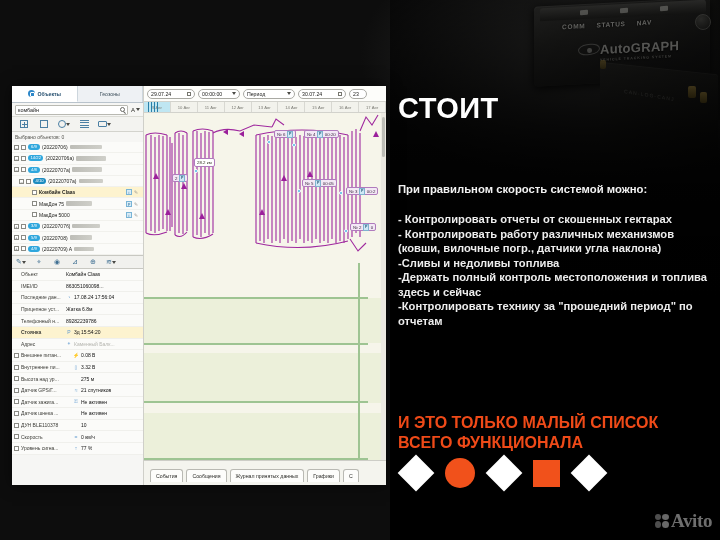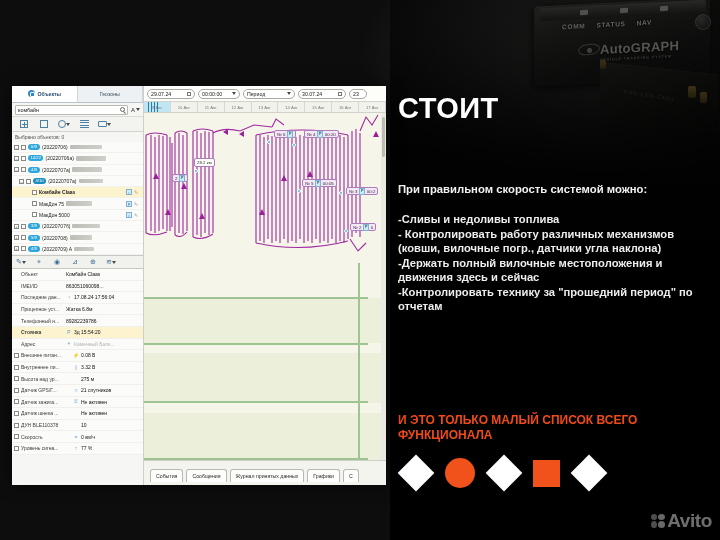--- a/index.html
+++ b/index.html
@@ -93,35 +93,35 @@
     position: absolute; left: 398px; top: 182px; width: 318px;
     color: #f2f2f2; font-size: 11.3px; font-weight: bold; line-height: 1.25;
   }
   .bullets {
     position: absolute; left: 398px; top: 212px; width: 320px;
     color: #ededed; font-size: 11.2px; font-weight: bold; line-height: 1.30;
   }
   .bullets p { margin: 0 0 0 0; }
   .footnote {
     position: absolute; left: 398px; top: 413px; width: 300px;
-    color: #ef4a18; font-size: 12px; font-weight: bold; line-height: 1.28;
+    color: #ef4a18; font-size: 16px; font-weight: bold; line-height: 1.28;
     text-transform: uppercase;
   }
   
   .shapes { position: absolute; left: 403px; top: 458px; display: flex; align-items: center; gap: 16px; }
   .dia { width: 26px; height: 26px; background: #ffffff; transform: rotate(45deg); }
   .cir { width: 30px; height: 30px; background: #f1511b; border-radius: 50%; }
   .sqr { width: 27px; height: 27px; background: #f1511b; }
 
   
   .avito { position: absolute; right: 8px; bottom: 8px; display: flex; align-items: center; gap: 2px; opacity: .55; }
   .avito-dots { display: grid; grid-template-columns: 6px 7px; grid-template-rows: 6px 7px; gap: 1.5px; }
   .avito-dots i { background: #8f8f8f; border-radius: 50%; display: block; width: 100%; height: 100%; }
   .avito-dots i.big { background: #bdbdbd; }
-  .avito-word { color: #c9c9c9; font-size: 19px; font-weight: bold; letter-spacing: -.4px; }
+  .avito-word { color: #c9c9c9; font-size: 19px; font-weight: bold; letter-spacing: -.4px; font-family: Liberation Serif, serif; }
 
   
   .app {
     position: absolute; left: 12px; top: 86px; width: 374px; height: 399px;
     background: #f4f4ee; box-shadow: 0 0 14px rgba(0,0,0,.55);
     overflow: hidden; font-size: 5px;
   }
   
   .lcol { position: absolute; left: 0; top: 0; width: 132px; height: 399px; background: #f6f6f4; border-right: 1px solid #cfcfc9; }
   .tabs-top { height: 17px; background: #eef1f4; display: flex; border-bottom: 1px solid #b9c3cc; }
@@ -239,23 +239,24 @@
   <div class="conn-pin" style="left:688px;top:86px;width:8px;height:12px"></div>
   <div class="conn-pin" style="left:700px;top:92px;width:7px;height:11px"></div>
   <div class="conn-pin" style="left:600px;top:60px;width:6px;height:9px;opacity:.75"></div>
   <div class="dark-veil"></div>
 
   <div class="headline">
     <div>СТОИТ</div>
   </div>
   <div class="lead">При правильном скорость системой можно:</div>
   <div class="bullets">
+    <p>- Контролировать отчеты от скошенных гектарах</p>
+    <p>- Контролировать работу различных механизмов (ковши, вилочные погр., датчики угла наклона)</p>
     <p>-Сливы и недоливы топлива</p>
-    <p>- Контролировать работу различных механизмов (ковши, вилочные погр., датчики угла наклона)</p>
-    <p>-Держать полный вилочные местоположения и движения здесь и сейчас</p>
+    <p>-Держать полный контроль местоположения и топлива здесь и сейчас</p>
     <p>-Контролировать технику за "прошедний период" по отчетам</p>
   </div>
   <div class="footnote">И ЭТО ТОЛЬКО МАЛЫЙ СПИСОК ВСЕГО ФУНКЦИОНАЛА</div>
 
   <div class="shapes">
     <div class="dia"></div>
     <div class="cir"></div>
     <div class="dia"></div>
     <div class="sqr"></div>
     <div class="dia"></div>

